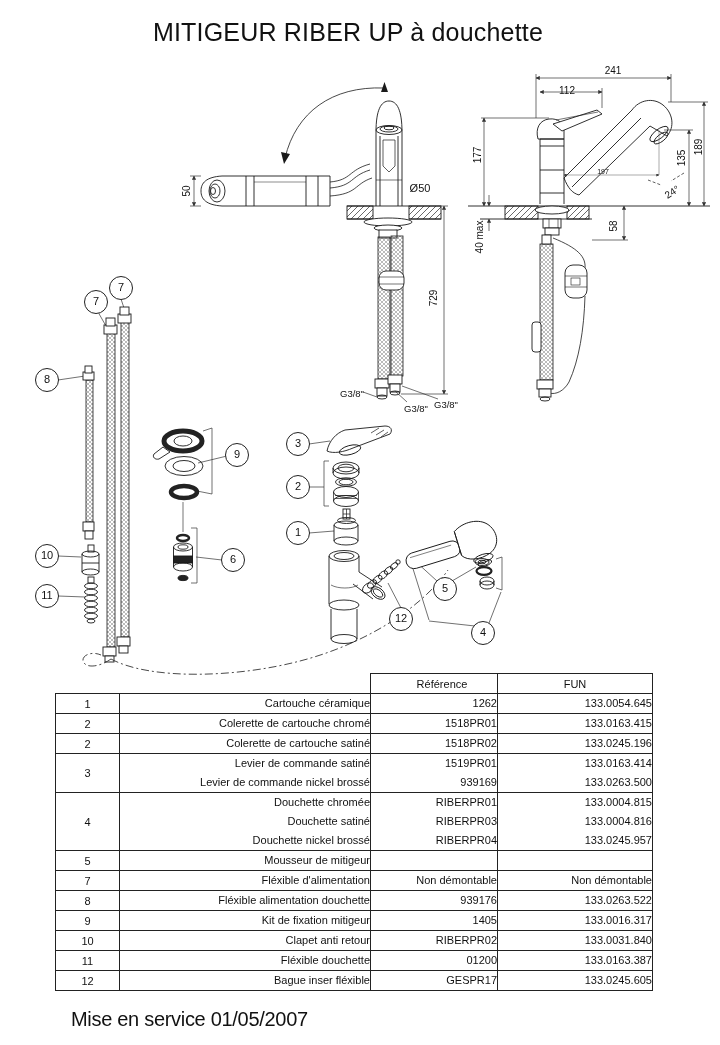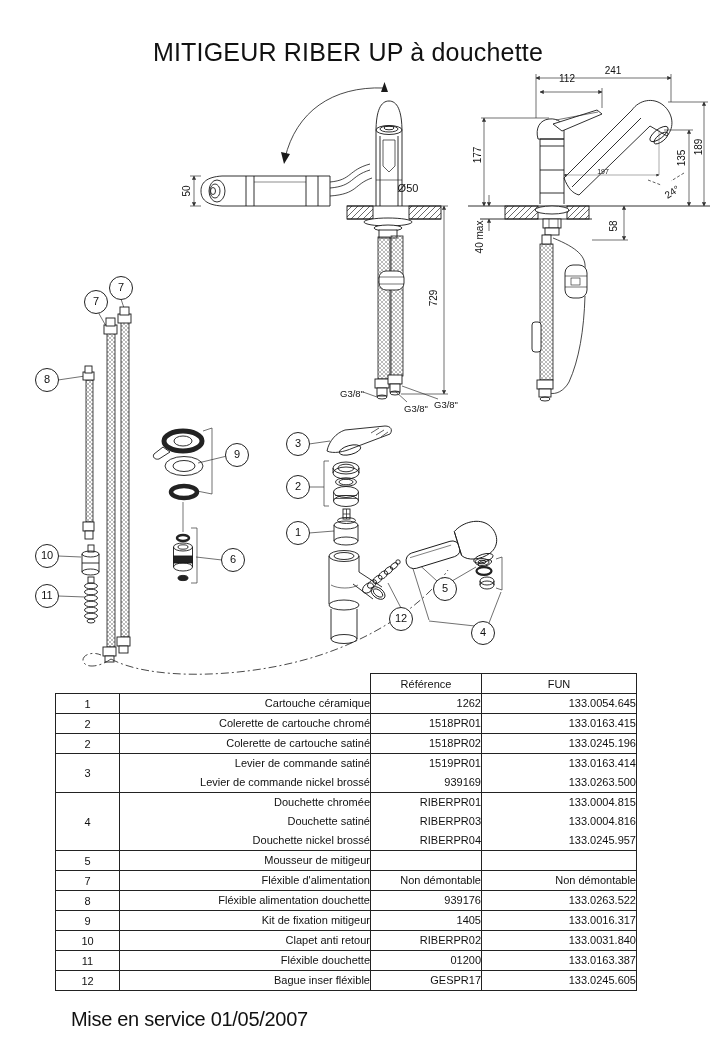--- a/index.html
+++ b/index.html
@@ -1,34 +1,34 @@
 <!DOCTYPE html>
 <html><head>
 <meta charset="utf-8">
 <style>
   html,body{margin:0;padding:0;}
   body{width:720px;height:1045px;background:#ffffff;position:relative;overflow:hidden;
        font-family:"Liberation Sans",sans-serif;color:#111;}
   #art{position:absolute;left:0;top:0;}
-  #title{position:absolute;top:18px;left:0;width:696px;text-align:center;font-size:25px;letter-spacing:.2px;margin-top:20px;}
+  #title{position:absolute;top:18px;left:0;width:696px;text-align:center;font-size:25px;letter-spacing:.2px;}
   #footer{position:absolute;top:1008px;left:71px;font-size:20px;letter-spacing:-.3px;}
   .lbl{position:absolute;transform:translate(-50%,-50%);font-size:10px;white-space:nowrap;color:#111;}
   .r90{transform:translate(-50%,-50%) rotate(-90deg);}
   .r33{transform:translate(-50%,-50%) rotate(-33deg);}
   .f11{font-size:11px;} .f9{font-size:9.5px;} .f7{font-size:7px;}
   .callout{position:absolute;width:22px;height:22px;border:1.3px solid #222;border-radius:50%;
            background:#fff;font-size:11px;line-height:20px;text-align:center;
            transform:translate(-50%,-50%);z-index:3;}
   #tablewrap{position:absolute;left:55px;top:673px;}
   table{border-collapse:collapse;font-size:11px;table-layout:fixed;}
   td{border:1px solid #222;padding:0;vertical-align:middle;}
   td.nob{border:none;background:transparent;}
   .cnum{width:63px;text-align:center;}
   .cdesc{width:240px;text-align:left;padding-left:10px;}
-  .cref{width:110px;text-align:center;}
+  .cref{width:110px;text-align:center;padding-left:16px;}
   .cfun{width:154px;text-align:center;}
   .hc{height:19px;text-align:center;}
   .ln{height:19px;line-height:19px;overflow:hidden;text-align:right;}
   tr.h1 td{height:18px;}
 </style>
 </head>
 <body>
 
 <svg id="art" width="720" height="1045" viewBox="0 0 720 1045">
   <defs>
@@ -277,28 +277,28 @@
     <ellipse cx="484" cy="571" rx="7.5" ry="3.8" stroke="#222" stroke-width="2.2"></ellipse>
     <ellipse cx="487" cy="581" rx="7" ry="4"></ellipse>
     <path d="M480,581 V585 M494,581 V585"></path>
     <ellipse cx="487" cy="585" rx="7" ry="4"></ellipse>
   </g>
 </svg>
 
 <div id="title">MITIGEUR RIBER UP à douchette</div>
 
 <span class="lbl r90" style="left:186px;top:191px">50</span>
-<span class="lbl f11" style="left:408px;top:188px">Ø50</span>
+<span class="lbl f11" style="left:420px;top:188px">Ø50</span>
 <span class="lbl r90" style="left:433px;top:298px">729</span>
 <span class="lbl f9" style="left:352px;top:393px">G3/8"</span>
 <span class="lbl f9" style="left:416px;top:408px">G3/8"</span>
 <span class="lbl f9" style="left:446px;top:404px">G3/8"</span>
 
 <span class="lbl" style="left:613px;top:70px">241</span>
-<span class="lbl" style="left:567px;top:78px">112</span>
+<span class="lbl" style="left:567px;top:90px">112</span>
 <span class="lbl r90" style="left:477px;top:155px">177</span>
 <span class="lbl r90" style="left:698px;top:147px">189</span>
 <span class="lbl r90" style="left:681px;top:158px">135</span>
 <span class="lbl f7" style="left:603px;top:171px">197</span>
 <span class="lbl r33" style="left:672px;top:192px">24°</span>
 <span class="lbl r90" style="left:479px;top:237px">40 max</span>
 <span class="lbl r90" style="left:613px;top:226px">58</span>
 
 <span class="callout" style="left:121px;top:288px">7</span>
 <span class="callout" style="left:96px;top:302px">7</span>

